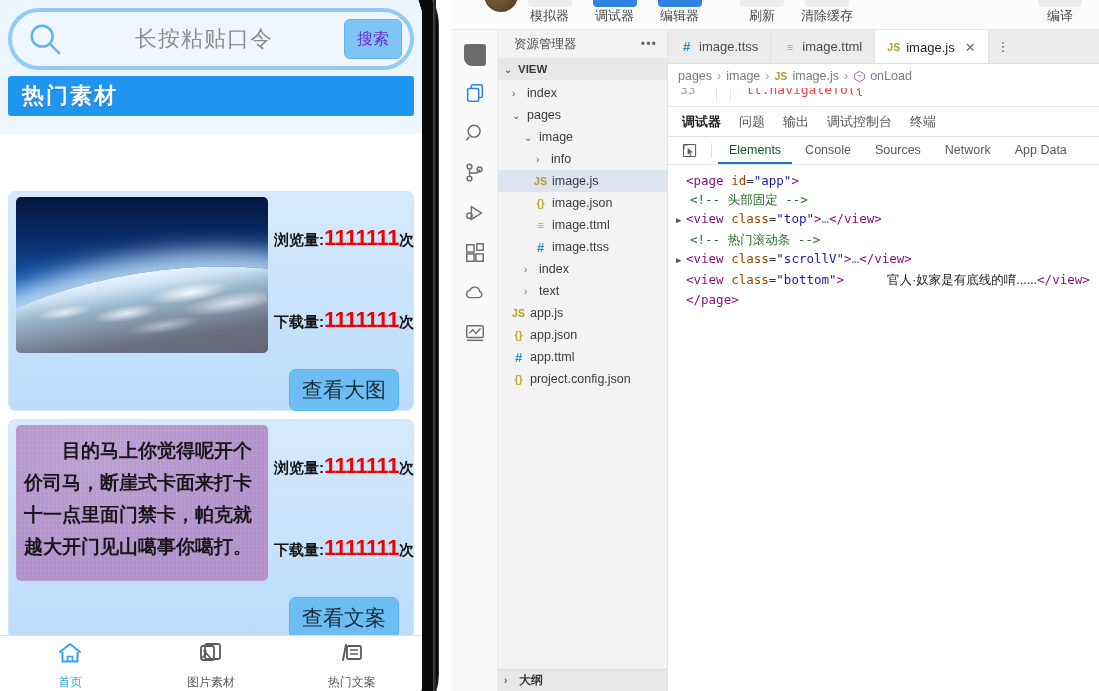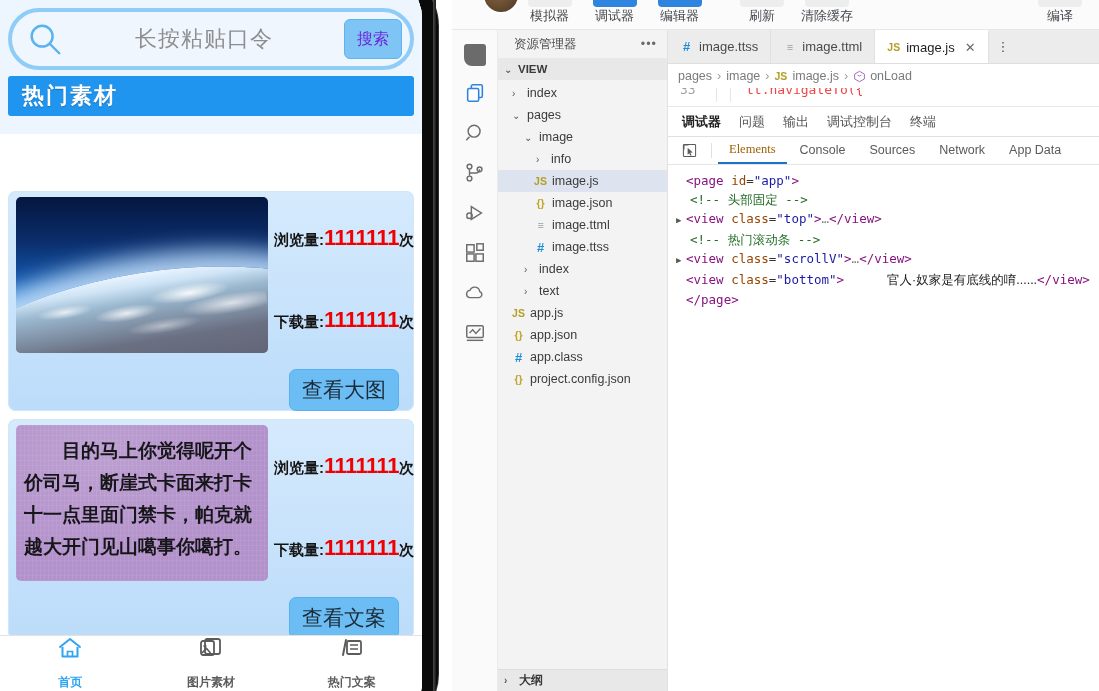--- a/index.html
+++ b/index.html
@@ -190,26 +190,25 @@
   
   .tabbar {
     flex: 0 0 auto;
     height: 56px;
     border-top: 1px solid #e2e2e2;
     background: #ffffff;
     display: flex;
   }
   .tabitem {
     flex: 1 1 0;
-    display: flex; flex-direction: column; align-items: center; justify-content: space-between;
+    display: flex; flex-direction: column; align-items: center; justify-content: flex-end;
     gap: 9px;
     color: #5b5b5b;
     font-size: 12px;
     cursor: pointer;
-    font-weight: bold;
   }
   .tabitem.active { color: #2fa4f0; }
 
   
   .ide {
     position: absolute; left: 452px; top: 0;
     width: 647px; height: 691px;
     background: #ffffff;
     display: flex; flex-direction: column;
     font-size: 13px; color: #3c3c3c;
@@ -336,21 +335,21 @@
     height: 28px; background: #ffffff; border-bottom: 1px solid #e6e6e6;
     display: flex; align-items: stretch; padding-left: 6px; gap: 2px;
   }
   .dt-insp { display: flex; align-items: center; padding: 0 8px; cursor: pointer; color: #5a5a5a; }
   .dt-div { width: 1px; background: #e0e0e0; margin: 6px 4px; }
   .dt-tab {
     display: flex; align-items: center; padding: 0 11px;
     font-size: 12.5px; color: #5a5a5a; cursor: pointer;
     border-bottom: 2px solid transparent; white-space: nowrap;
   }
-  .dt-tab.active { color: #a16207; border-bottom-color: #1a73c8; font-family: Liberation Serif, serif; }
+  .dt-tab.active { color: #14532d; border-bottom-color: #1a73c8; }
 
   .dom {
     flex: 1 1 auto; overflow: hidden;
     padding: 6px 8px; background: #ffffff;
     font-family: "DejaVu Sans Mono", "Liberation Mono", monospace;
     font-size: 12.5px; line-height: 19px; color: #333;
   }
   .dl { white-space: nowrap; display: flex; align-items: baseline; }
   .arw { color: #5a5a5a; font-size: 9px; width: 10px; display: inline-block; }
   .tg { color: #881280; }
@@ -580,21 +579,21 @@
           <div class="trow" style="padding-left:14px">
               <span class="fi js">JS</span>
               <span>app.js</span>
             </div>
           <div class="trow" style="padding-left:14px">
               <span class="fi json">{}</span>
               <span>app.json</span>
             </div>
           <div class="trow" style="padding-left:14px">
               <span class="fi ttss">#</span>
-              <span>app.class</span>
+              <span>app.ttml</span>
             </div>
           <div class="trow" style="padding-left:14px">
               <span class="fi json">{}</span>
               <span>project.config.json</span>
             </div>
         </div>
         <div class="exp-foot">
           <span class="chev">›</span>
           <span>大纲</span>
         </div>

